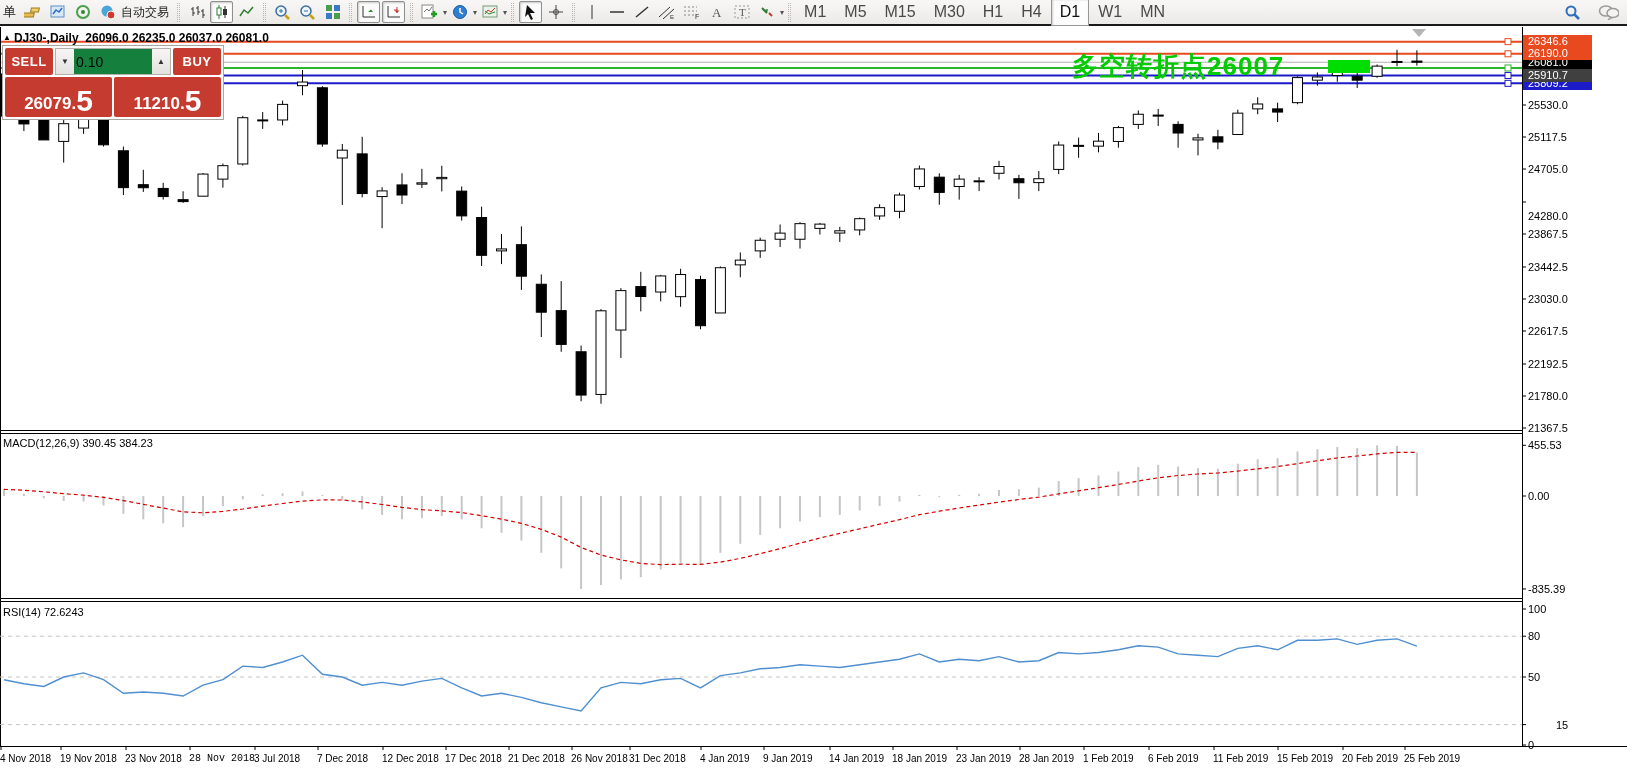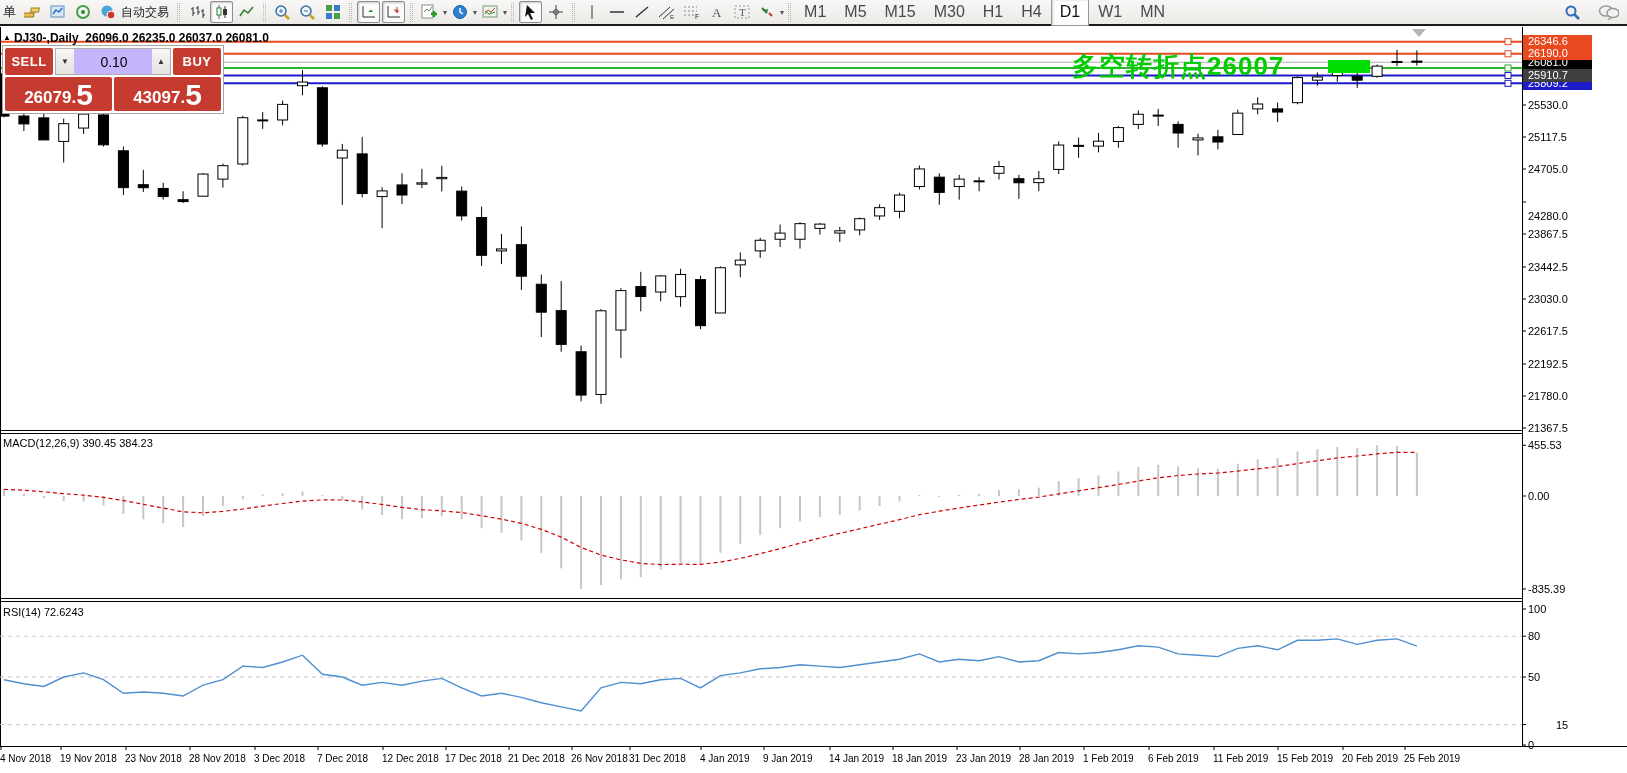--- a/index.html
+++ b/index.html
@@ -37,23 +37,23 @@
   .date-lbl { position:absolute; top:753px; font-size:10px; color:#000; z-index:5; white-space:nowrap; }
   
   #trade-widget { left:2px; top:45px; width:222px; z-index:20; background:#fff;
     border:1px solid #a9a6a2; padding:2px; }
   #tw-top { display:flex; height:27px; }
   .tw-red { background:#c63b30; color:#fff; display:flex; align-items:center; justify-content:center; }
   #sell-btn,#buy-btn { width:48px; font-size:13px; font-weight:bold; letter-spacing:0.5px; border-radius:2px; }
   #lot-group { display:flex; flex:1; margin:0 2px; border:1px solid #b3b0ab; }
   .spin-btn { width:18px; background:linear-gradient(#f7f6f5,#e4e2df); display:flex; align-items:center;
     justify-content:center; font-size:8px; color:#333; }
-  #lot-value { flex:1; background:#c4b5fd; border:0; text-align:center; padding-right:0; font-size:14px; color:#000;
+  #lot-value { flex:1; background:#15803d; border:0; text-align:left; padding-right:0; font-size:14px; color:#000;
     font-family:"Liberation Sans",sans-serif; width:60px; }
-  #tw-bottom { display:flex; height:34px; margin-top:2px; }
+  #tw-bottom { display:flex; height:40px; margin-top:2px; }
   .price-cell { flex:1; border-radius:2px; align-items:flex-end; justify-content:center; padding-bottom:2px; }
   .price-cell + .price-cell { margin-left:2px; }
   .p-int { font-size:17px; font-weight:bold; line-height:22px; }
   .p-dot { font-size:17px; font-weight:bold; line-height:22px; }
   .p-pip { font-size:30px; font-weight:bold; line-height:28px; }
   
   #shift-tri { left:1412px; top:29px; width:0; height:0; border-left:7px solid transparent;
     border-right:7px solid transparent; border-top:8px solid #b4b4b4; z-index:9; }
 </style>
 </head>
@@ -552,21 +552,21 @@
     </div>
     <div id="buy-btn" class="tw-red">BUY</div>
   </div>
   <div id="tw-bottom">
     <div class="tw-red price-cell">
         <span class="p-int">26079</span>
         <span class="p-dot">.</span>
         <span class="p-pip">5</span>
       </div>
     <div class="tw-red price-cell">
-        <span class="p-int">43097</span>
+        <span class="p-int">11210</span>
         <span class="p-dot">.</span>
         <span class="p-pip">5</span>
       </div>
   </div>
 </div>
 
 <div id="annotation" class="ov" style="color: rgb(0, 204, 0);">多空转折点26007</div>
 <div id="green-rect" class="ov" style="left: 1328px; width: 42px; top: 59.992px; height: 12.804px; background: rgb(0, 221, 0);"></div>
 <div id="shift-tri" class="ov"></div>
 <div id="macd-label" class="ov">MACD(12,26,9) 390.45 384.23</div>
@@ -597,22 +597,22 @@
     <span class="ax-lbl" style="top: 603px;">100</span>
     <span class="ax-lbl" style="top: 630.2px;">80</span>
     <span class="ax-lbl" style="top: 671px;">50</span>
     <span class="ax-lbl" style="top: 718.6px; margin-left: 28px;">15</span>
     <span class="ax-lbl" style="top: 739px;">0</span>
   </div>
 <div id="date-labels">
     <span class="date-lbl" style="left: 0px;">4 Nov 2018</span>
     <span class="date-lbl" style="left: 60px;">19 Nov 2018</span>
     <span class="date-lbl" style="left: 125px;">23 Nov 2018</span>
-    <span class="date-lbl" style="left: 189px;">28 Nov 2018</span>
-    <span class="date-lbl" style="left: 254px;">3 Dec 2018</span>
+    <span class="date-lbl" style="left: 189px; font-family: Liberation Mono, monospace;">28 Nov 2018</span>
+    <span class="date-lbl" style="left: 254px;">3 Jul 2018</span>
     <span class="date-lbl" style="left: 317px;">7 Dec 2018</span>
     <span class="date-lbl" style="left: 382px;">12 Dec 2018</span>
     <span class="date-lbl" style="left: 445px;">17 Dec 2018</span>
     <span class="date-lbl" style="left: 508px;">21 Dec 2018</span>
     <span class="date-lbl" style="left: 571px;">26 Nov 2018</span>
     <span class="date-lbl" style="left: 629px;">31 Dec 2018</span>
     <span class="date-lbl" style="left: 700px;">4 Jan 2019</span>
     <span class="date-lbl" style="left: 763px;">9 Jan 2019</span>
     <span class="date-lbl" style="left: 829px;">14 Jan 2019</span>
     <span class="date-lbl" style="left: 892px;">18 Jan 2019</span>

